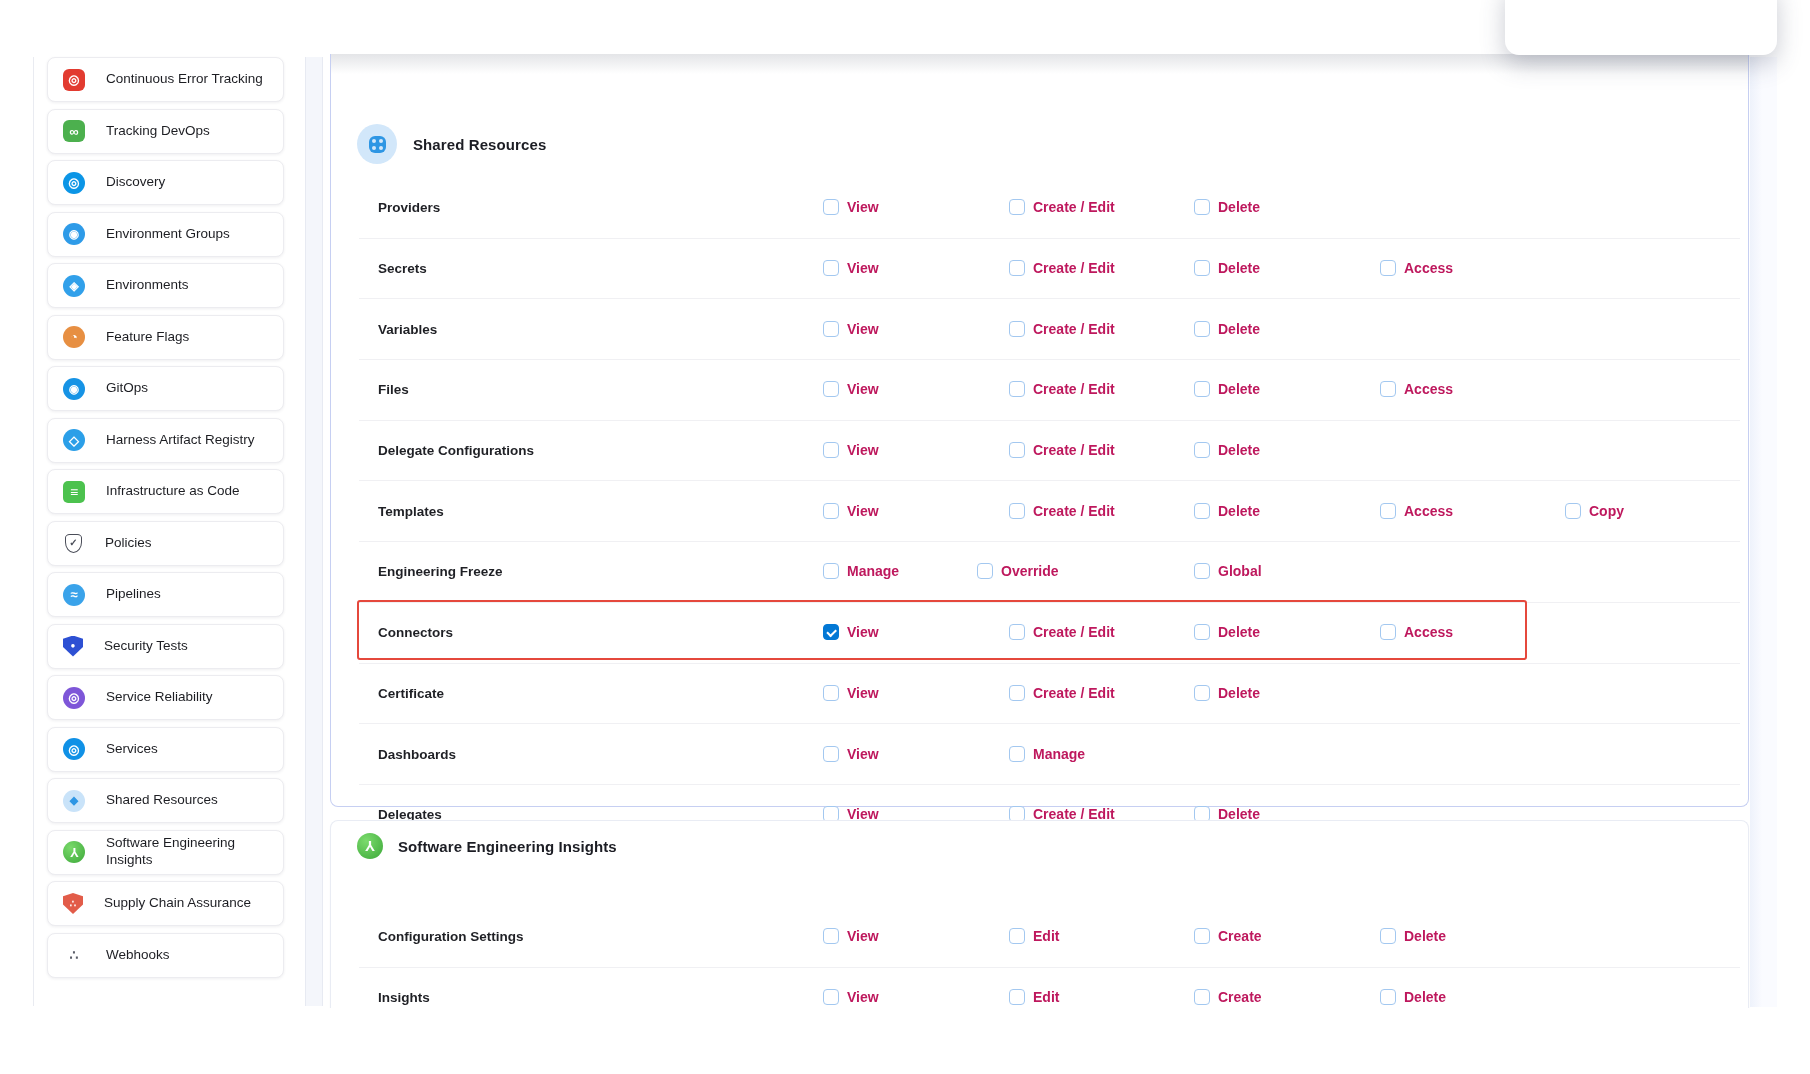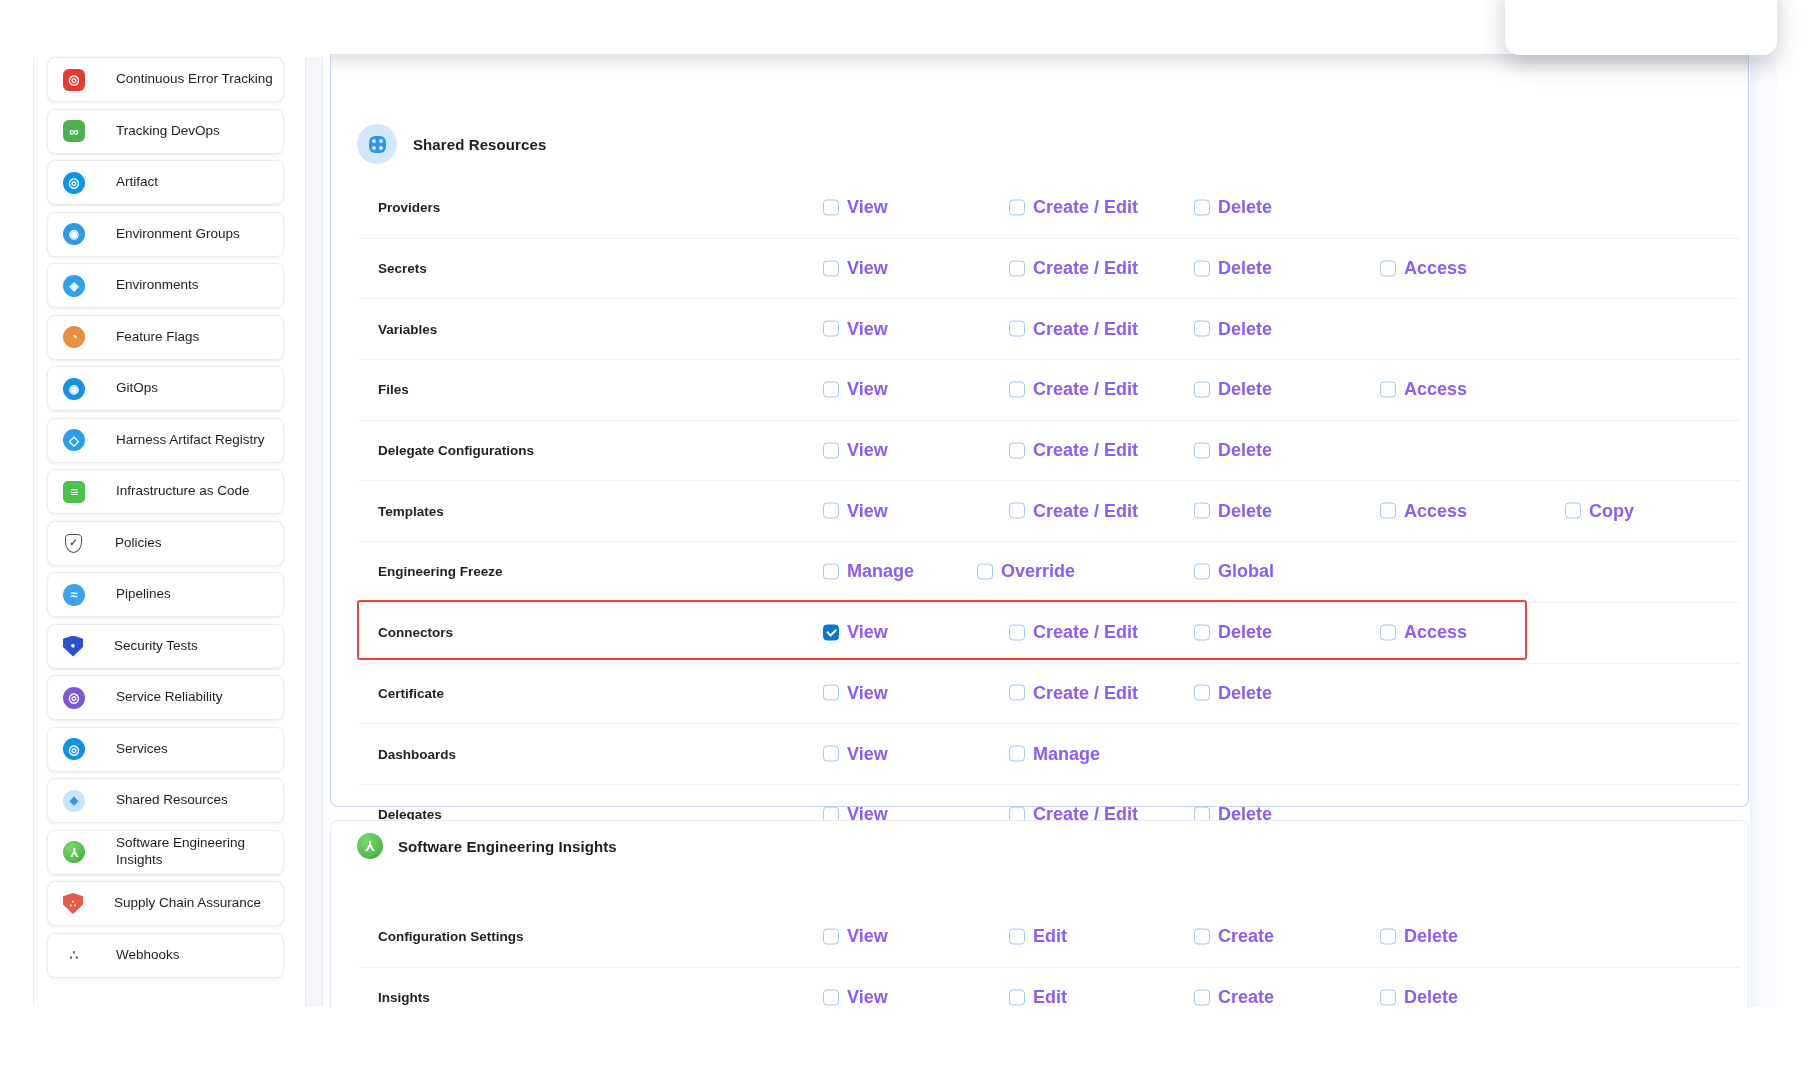--- a/index.html
+++ b/index.html
@@ -3,21 +3,21 @@
 <meta charset="utf-8">
 <style>
   html,body{margin:0;padding:0;background:#fff;}
   #canvas{position:relative;width:1810px;height:1074px;background:#ffffff;overflow:hidden;
           font-family:"Liberation Sans",sans-serif;-webkit-font-smoothing:antialiased;}
 
   
   .rail-line{position:absolute;left:33px;top:57px;width:1px;height:949px;background:#e9ebf1;}
   .sidebar{position:absolute;left:47px;top:57px;width:237px;display:flex;flex-direction:column;gap:6.5px;}
   .side-item{min-height:45px;background:#fff;border:1px solid #ececf0;border-radius:8px;
-             box-shadow:0 1px 3px rgba(25,30,50,.07);display:flex;align-items:center;gap:31px;
+             box-shadow:0 1px 3px rgba(25,30,50,.07);display:flex;align-items:center;gap:21px;
              padding:4px 8px 4px 15px;box-sizing:border-box;cursor:pointer;}
   .si-label{font-size:13.5px;color:#1d1e23;font-weight:500;line-height:1.25;}
   .si{width:22px;height:22px;flex:0 0 22px;border-radius:50%;display:flex;align-items:center;
       justify-content:center;position:relative;color:#fff;font-weight:700;}
   .si::before{line-height:1;}
   .si-error-tracking{background:#e23b30;border-radius:6px}.si-error-tracking::before{content:"◎";font-size:13px}
   .si-database-devops{background:#4cb04e;border-radius:6px}.si-database-devops::before{content:"∞";font-size:13px}
   .si-discovery{background:#0b95e6}.si-discovery::before{content:"◎";font-size:13px}
   .si-environment-groups{background:#2e9be8}.si-environment-groups::before{content:"◉";font-size:12px}
   .si-environments{background:#31a0ea}.si-environments::before{content:"◈";font-size:12px}
@@ -70,21 +70,21 @@
   .hdr-icon-sei::before{content:"Y";transform:rotate(180deg);font-size:15px;line-height:1;}
 
   
   .rows{position:absolute;left:0;right:0;font-weight:bold;}
   .panel-shared .rows{top:123px;}
   .panel-sei .rows{top:85px;}
   .perm-row{position:relative;height:60.7px;}
   .perm-row:not(:first-child)::before{content:"";position:absolute;left:28px;right:8px;top:0;height:1px;background:#f0f0f3;}
   .res-label{position:absolute;left:47px;top:50%;transform:translateY(-50%);font-size:13.5px;color:#1f2025;}
   .perm{position:absolute;top:50%;transform:translateY(-50%);display:flex;align-items:center;gap:8px;cursor:pointer;}
-  .perm-label{font-size:18px;color:#8b5cf6;}
+  .perm-label{font-size:14px;color:#be185d;}
   .cb{width:16px;height:16px;border:1.5px solid #a3c8f0;border-radius:4px;background:#fff;
       box-sizing:border-box;position:relative;flex:0 0 16px;}
   .cb.checked{background:#0278d5;border-color:#0278d5;}
   .cb.checked::after{content:"";position:absolute;left:3px;top:3.6px;width:7px;height:3.6px;
       border-left:2px solid #fff;border-bottom:2px solid #fff;transform:rotate(-45deg);}
   .hl-box{position:absolute;left:26px;top:-2px;width:1170px;height:60px;border:2px solid #e5483c;
           border-radius:3px;pointer-events:none;box-sizing:border-box;z-index:3;}
 
   
   .float-card{position:absolute;left:1505px;top:-18px;width:272px;height:73px;background:#fff;
@@ -102,21 +102,21 @@
       <div class="side-item">
         <span class="si si-error-tracking"></span>
         <span class="si-label">Continuous Error Tracking</span>
       </div>
       <div class="side-item">
         <span class="si si-database-devops"></span>
         <span class="si-label">Tracking DevOps</span>
       </div>
       <div class="side-item">
         <span class="si si-discovery"></span>
-        <span class="si-label">Artifact</span>
+        <span class="si-label">Discovery</span>
       </div>
       <div class="side-item">
         <span class="si si-environment-groups"></span>
         <span class="si-label">Environment Groups</span>
       </div>
       <div class="side-item">
         <span class="si si-environments"></span>
         <span class="si-label">Environments</span>
       </div>
       <div class="side-item">

